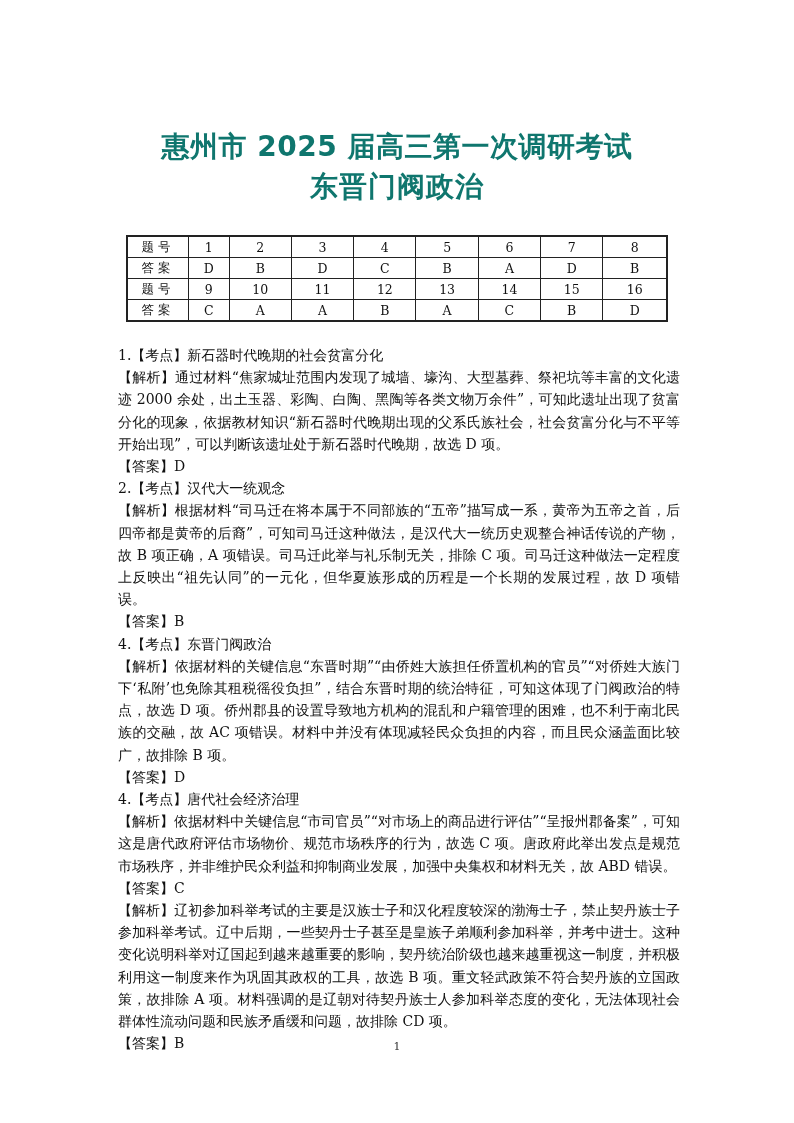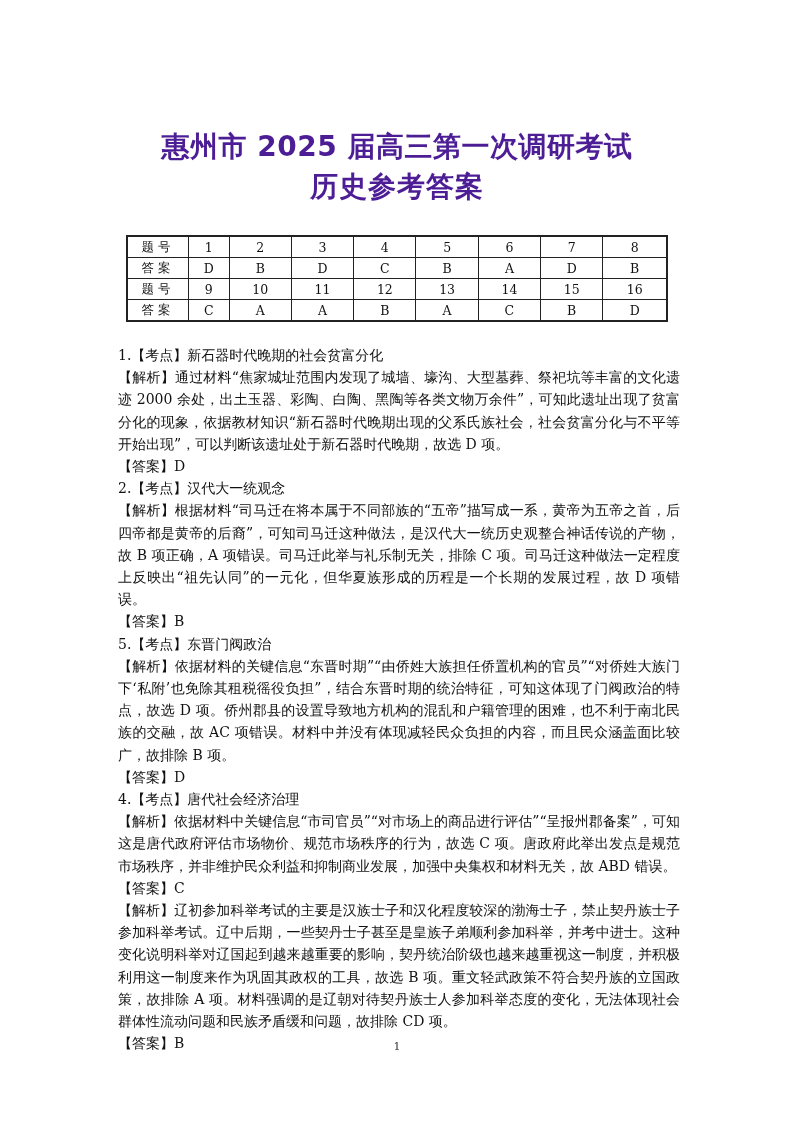--- a/index.html
+++ b/index.html
@@ -1,32 +1,32 @@
 <!DOCTYPE html>
 <html><head>
 <meta charset="utf-8">
 <style>
   html, body { margin:0; padding:0; background:#fff; }
   body { width:794px; height:1123px; position:relative; overflow:hidden; font-family:"DejaVu Serif","Liberation Serif",serif; color:#111; }
-  .title { position:absolute; left:0; width:794px; text-align:center; font-family:"DejaVu Sans","Liberation Sans",sans-serif; font-weight:bold; color:#4c1d95; }
+  .title { position:absolute; left:0; width:794px; text-align:center; font-family:"DejaVu Sans","Liberation Sans",sans-serif; font-weight:bold; color:#0f766e; }
   .title.l1 { top:128px; font-size:28px; letter-spacing:0.5px; }
   .title.l2 { top:168px; font-size:28px; letter-spacing:1px; }
   table.ans { position:absolute; left:126px; top:235px; width:542px; border-collapse:collapse; font-size:12.5px;padding-left:20px; }
   table.ans td { border:1px solid #222; height:20px; text-align:center; padding:0; }
   table.ans td.hd { width:60px; letter-spacing:4px; }
   table.ans { border:2px solid #222; }
   .body { position:absolute; left:118px; top:344px; width:562px; font-size:14px; line-height:22.2px; }
   .body p { margin:0; text-align:justify; }
   .pagenum { position:absolute; top:1040px; left:0; width:794px; text-align:center; font-size:11px; color:#333; }
 </style>
 </head>
 <body>
 
 <div class="title l1">惠州市 2025 届高三第一次调研考试</div>
-<div class="title l2">历史参考答案</div>
+<div class="title l2">东晋门阀政治</div>
 
 <table class="ans">
   <tbody>
     <tr>
       <td class="hd">题号</td>
       <td>1</td>
       <td>2</td>
       <td>3</td>
       <td>4</td>
       <td>5</td>
@@ -75,21 +75,21 @@
     <p>1.【考点】新石器时代晚期的社会贫富分化</p>
     <p>【解析】通过材料“焦家城址范围内发现了城墙、壕沟、大型墓葬、祭祀坑等丰富的文化遗迹 2000 余处，出土玉器、彩陶、白陶、黑陶等各类文物万余件”，可知此遗址出现了贫富分化的现象，依据教材知识“新石器时代晚期出现的父系氏族社会，社会贫富分化与不平等开始出现”，可以判断该遗址处于新石器时代晚期，故选 D 项。</p>
     <p>【答案】D</p>
   </section>
   <section>
     <p>2.【考点】汉代大一统观念</p>
     <p>【解析】根据材料“司马迁在将本属于不同部族的“五帝”描写成一系，黄帝为五帝之首，后四帝都是黄帝的后裔”，可知司马迁这种做法，是汉代大一统历史观整合神话传说的产物，故 B 项正确，A 项错误。司马迁此举与礼乐制无关，排除 C 项。司马迁这种做法一定程度上反映出“祖先认同”的一元化，但华夏族形成的历程是一个长期的发展过程，故 D 项错误。</p>
     <p>【答案】B</p>
   </section>
   <section>
-    <p>5.【考点】东晋门阀政治</p>
+    <p>4.【考点】东晋门阀政治</p>
     <p>【解析】依据材料的关键信息“东晋时期”“由侨姓大族担任侨置机构的官员”“对侨姓大族门下‘私附’也免除其租税徭役负担”，结合东晋时期的统治特征，可知这体现了门阀政治的特点，故选 D 项。侨州郡县的设置导致地方机构的混乱和户籍管理的困难，也不利于南北民族的交融，故 AC 项错误。材料中并没有体现减轻民众负担的内容，而且民众涵盖面比较广，故排除 B 项。</p>
     <p>【答案】D</p>
   </section>
   <section>
     <p>4.【考点】唐代社会经济治理</p>
     <p>【解析】依据材料中关键信息“市司官员”“对市场上的商品进行评估”“呈报州郡备案”，可知这是唐代政府评估市场物价、规范市场秩序的行为，故选 C 项。唐政府此举出发点是规范市场秩序，并非维护民众利益和抑制商业发展，加强中央集权和材料无关，故 ABD 错误。</p>
     <p>【答案】C</p>
   </section>
   <section>
     <p>【解析】辽初参加科举考试的主要是汉族士子和汉化程度较深的渤海士子，禁止契丹族士子参加科举考试。辽中后期，一些契丹士子甚至是皇族子弟顺利参加科举，并考中进士。这种变化说明科举对辽国起到越来越重要的影响，契丹统治阶级也越来越重视这一制度，并积极利用这一制度来作为巩固其政权的工具，故选 B 项。重文轻武政策不符合契丹族的立国政策，故排除 A 项。材料强调的是辽朝对待契丹族士人参加科举态度的变化，无法体现社会群体性流动问题和民族矛盾缓和问题，故排除 CD 项。</p>

